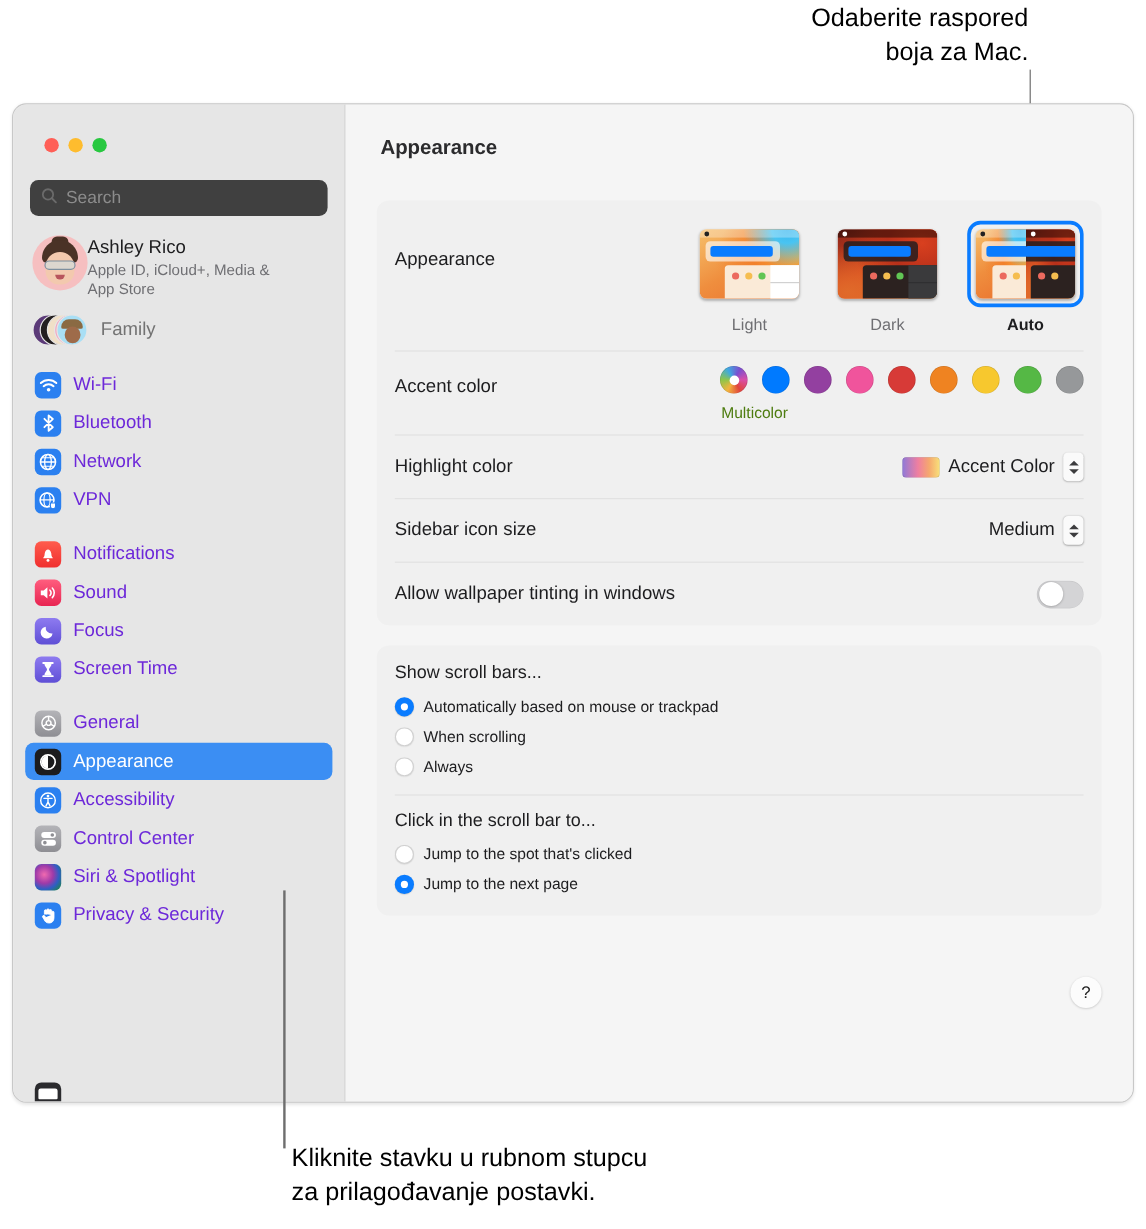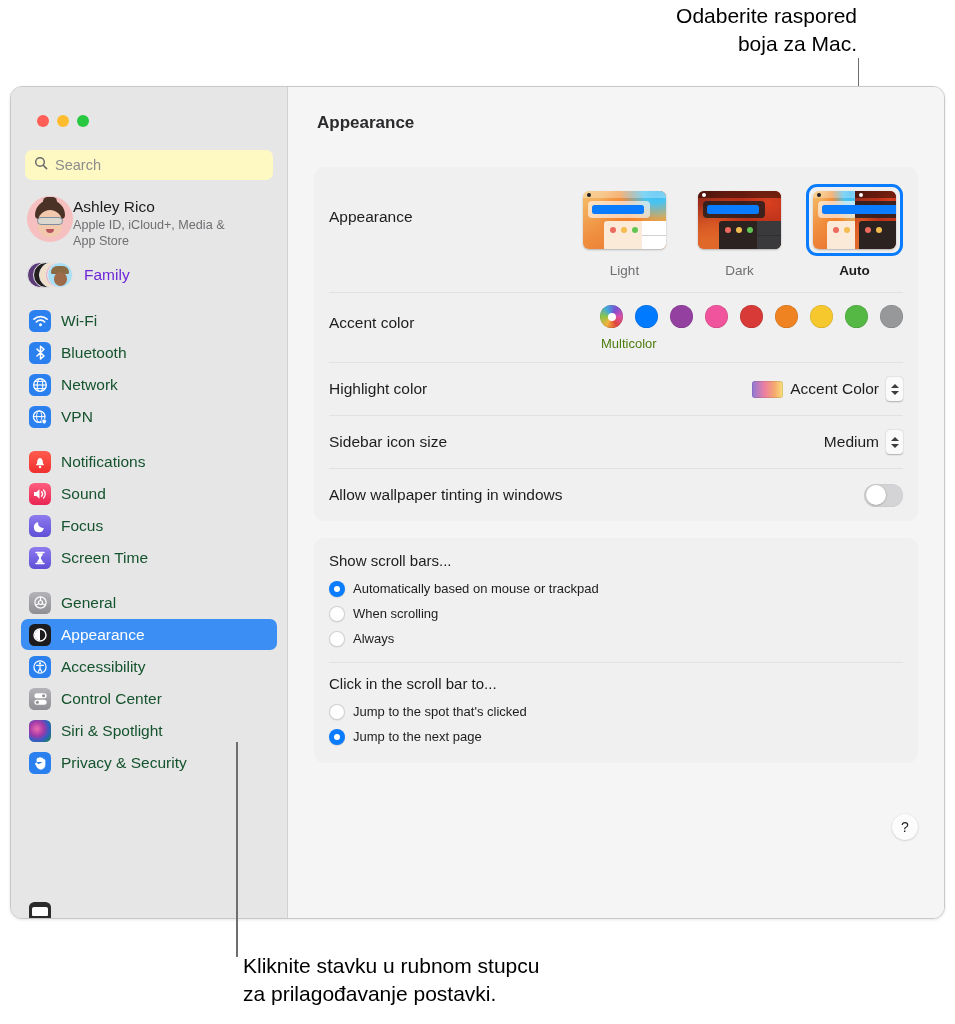--- a/index.html
+++ b/index.html
@@ -58,21 +58,21 @@
   }
   .tl { width: 12px; height: 12px; border-radius: 50%; }
   .tl.red    { background: #ff5f57; }
   .tl.yellow { background: #febc2e; }
   .tl.green  { background: #28c840; }
 
   .search {
     margin: 23px 4px 0 4px;
     height: 30px;
     border-radius: 7px;
-    background: #fef9c3;
+    background: #404040;
     display: flex; align-items: center;
     padding: 0 9px;
     gap: 7px;
   }
   .search svg { flex: none; }
   .search-ph { font-size: 14.5px; color: #8c8c8c; }
 
   .account {
     display: flex; align-items: flex-start;
     margin: 16px 4px 0 6px;
@@ -99,34 +99,34 @@
   }
   .fam-stack { width: 46px; height: 26px; position: relative; flex: none; }
   .fam-c { position: absolute; top: 0; width: 26px; height: 26px; border-radius: 50%; border: 1.5px solid #e6e6e6; }
   .fam-c.a { left: 0;  background: #5b3a78; }
   .fam-c.b { left: 6px;  background: #231f20; }
   .fam-c.c { left: 12px; background: #f0e0c8; }
   .fam-c.d { left: 18px; background: #f3a7c0; }
   .fam-c.e { left: 20px; background: #a9dff5; overflow: hidden; }
   .fam-c.e .hat { position:absolute; left:3px; top:3px; width:18px; height:8px; border-radius:8px 8px 2px 2px; background:#8a6a43; }
   .fam-c.e .fc  { position:absolute; left:6px; top:9px; width:13px; height:14px; border-radius:7px; background:#9e6b4a; }
-  .fam-label { font-size: 15.5px; color: #6d28d9; }
+  .fam-label { font-size: 15.5px; color: #737373; }
 
   .nav { margin-top: 14px; }
   .nav-group { margin-bottom: 14px; }
   .nav-item {
     display: flex; align-items: center; gap: 10px;
     height: 31px;
     border-radius: 7px;
     padding: 0 8px;
     margin: 1px 0;
   }
   .nav-item.selected { background: #3b8ef3; }
   .nav-item.selected .nav-label { color: #fff; }
-  .nav-label { font-size: 15.5px; color: #14532d; white-space: nowrap; }
+  .nav-label { font-size: 15.5px; color: #6d28d9; white-space: nowrap; }
   .nicon {
     width: 22px; height: 22px; border-radius: 5.5px;
     flex: none; position: relative;
     display: flex; align-items: center; justify-content: center;
     color: #fff;
   }
   .nicon svg { display: block; }
 
   .cut-icon { position: absolute; left: 18px; bottom: -6px; width: 22px; height: 22px; border-radius: 5.5px; background: #2b2b2e; }
   .cut-icon:before { content:""; position:absolute; left:3px; top:5px; width:16px; height:9px; border-radius:2px 2px 1px 1px; background:#fff; }

